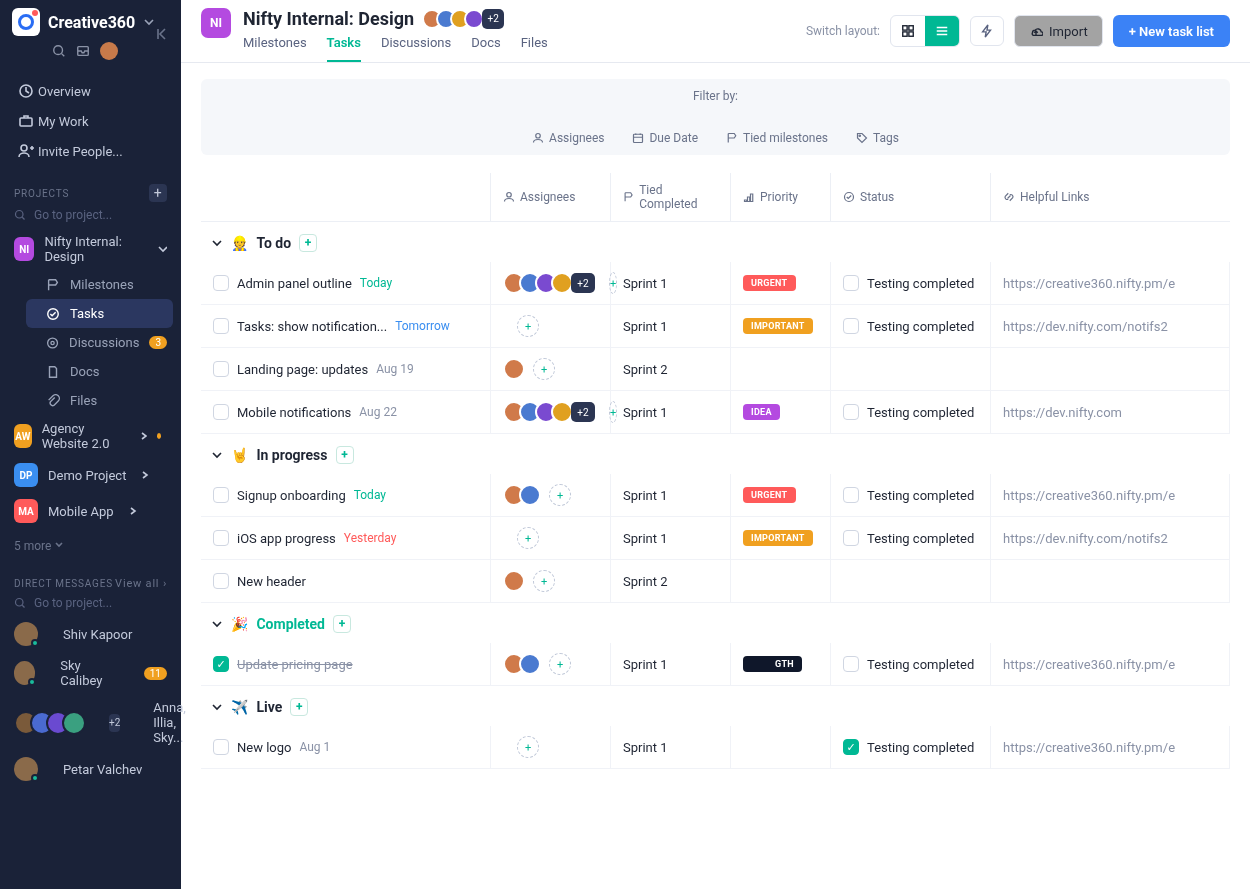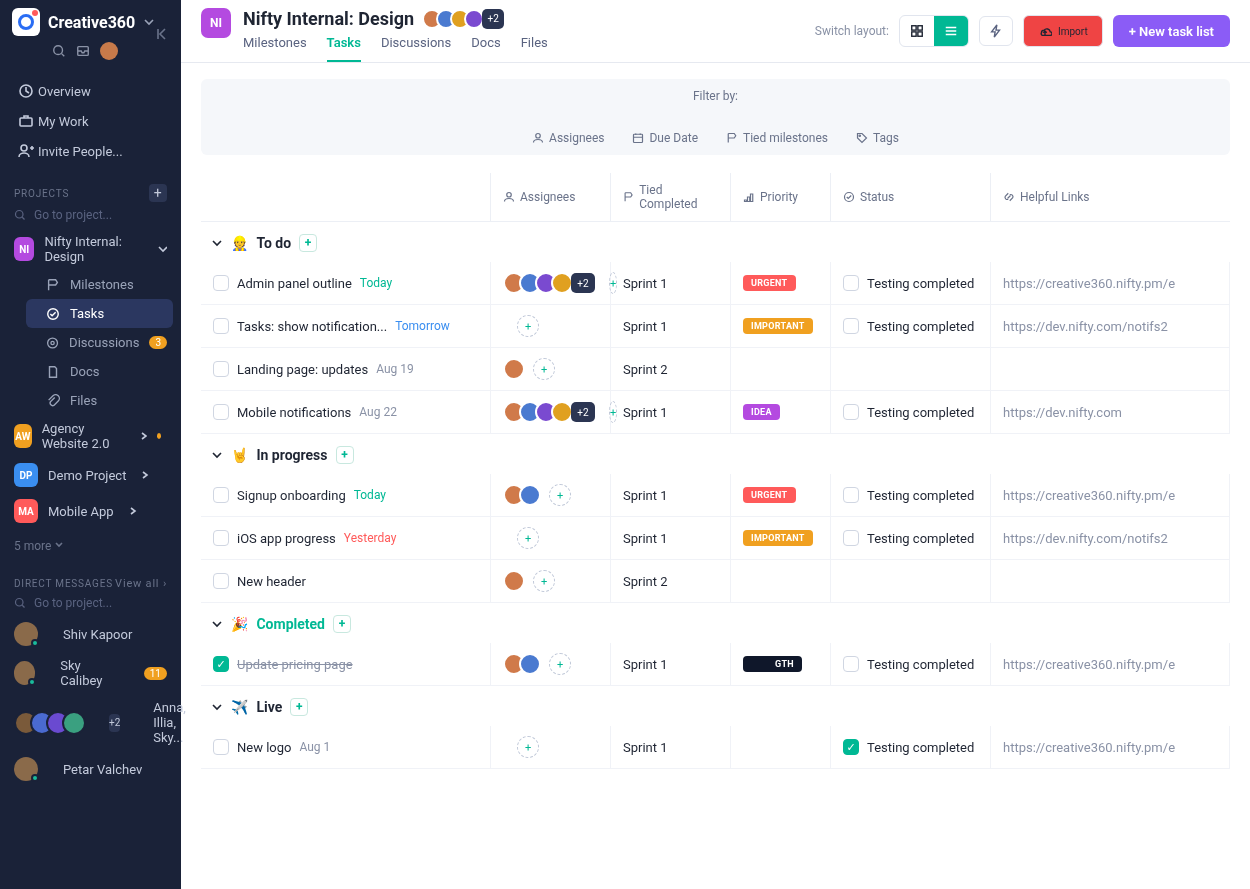--- a/index.html
+++ b/index.html
@@ -54,22 +54,22 @@
 .tabs { display:flex; gap:20px; margin-top:6px; font-size:13px; color:#5a6380; }
 .tabs .tab { padding-bottom:10px; cursor:pointer; }
 .tabs .tab.active { color:#00b894; border-bottom:2px solid #00b894; font-weight:600; }
 .right-ctrls { display:flex; align-items:center; gap:10px; font-size:13px; padding-bottom:8px;}
 .switch-lbl { color:#8a92a6; font-size:12px; }
 .btn-group { display:flex; border:1px solid #e1e5ee; border-radius:6px; overflow:hidden; }
 .btn-group .b { width:34px; height:30px; display:flex; align-items:center; justify-content:center; cursor:pointer; }
 .btn-group .b.active { background:#00b894; }
 .btn-group .b.active svg { stroke:#fff; }
 .ic-btn { width:34px; height:30px; border:1px solid #e1e5ee; border-radius:6px; display:flex; align-items:center; justify-content:center; cursor:pointer; color:#5a6380;}
-.imp-btn { height:32px; padding:0 14px; border:1px solid #e1e5ee; border-radius:6px; background:#ef4444; display:flex; align-items:center; gap:6px; font-size:10px; cursor:pointer; color:#1f2533;}
-.new-btn { height:32px; padding:0 16px; border-radius:6px; background:#8b5cf6; color:#fff; font-size:13px; font-weight:600; display:flex; align-items:center; cursor:pointer; }
+.imp-btn { height:32px; padding:0 14px; border:1px solid #e1e5ee; border-radius:6px; background:#a3a3a3; display:flex; align-items:center; gap:6px; font-size:13px; cursor:pointer; color:#1f2533;}
+.new-btn { height:32px; padding:0 16px; border-radius:6px; background:#3b82f6; color:#fff; font-size:13px; font-weight:600; display:flex; align-items:center; cursor:pointer; }
 
 .filterbar { margin:16px 20px 0; background:#f5f7fa; border-radius:6px; padding:10px 16px; display:flex; align-items:center; gap:28px; font-size:12px; color:#6a738a;flex-direction:column; }
 .filterbar .f { display:flex; align-items:center; gap:5px; cursor:pointer; }
 
 .cols-hdr { display:flex; margin:18px 20px 0; font-size:12px; color:#6a738a; border-bottom:1px solid #eceff5; }
 .col { padding:10px 12px; border-right:1px solid #eceff5; display:flex; align-items:center; gap:5px; }
 .cell { padding:10px 12px; border-right:1px solid #f0f2f7; display:flex; align-items:center; gap:8px; font-size:13px; min-height:40px; }
 .c-task{width:290px;} .c-ass{width:120px;} .c-mil{width:120px;} .c-pri{width:100px;} .c-stat{width:160px;} .c-link{flex:1; min-width:0;}
 .group { margin:0 20px; }
 .group-hdr { display:flex; align-items:center; gap:8px; padding:12px 10px 10px; font-weight:700; font-size:14px; color:#1f2533; }

